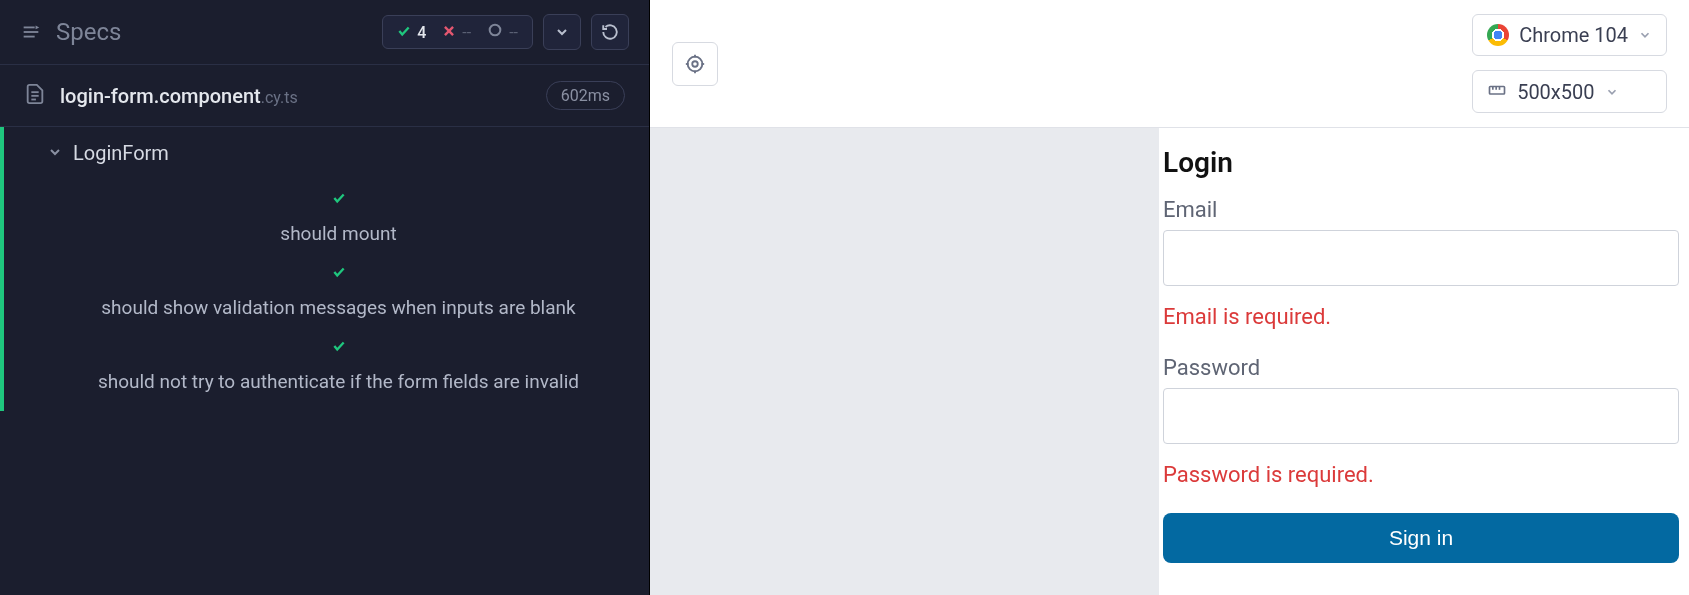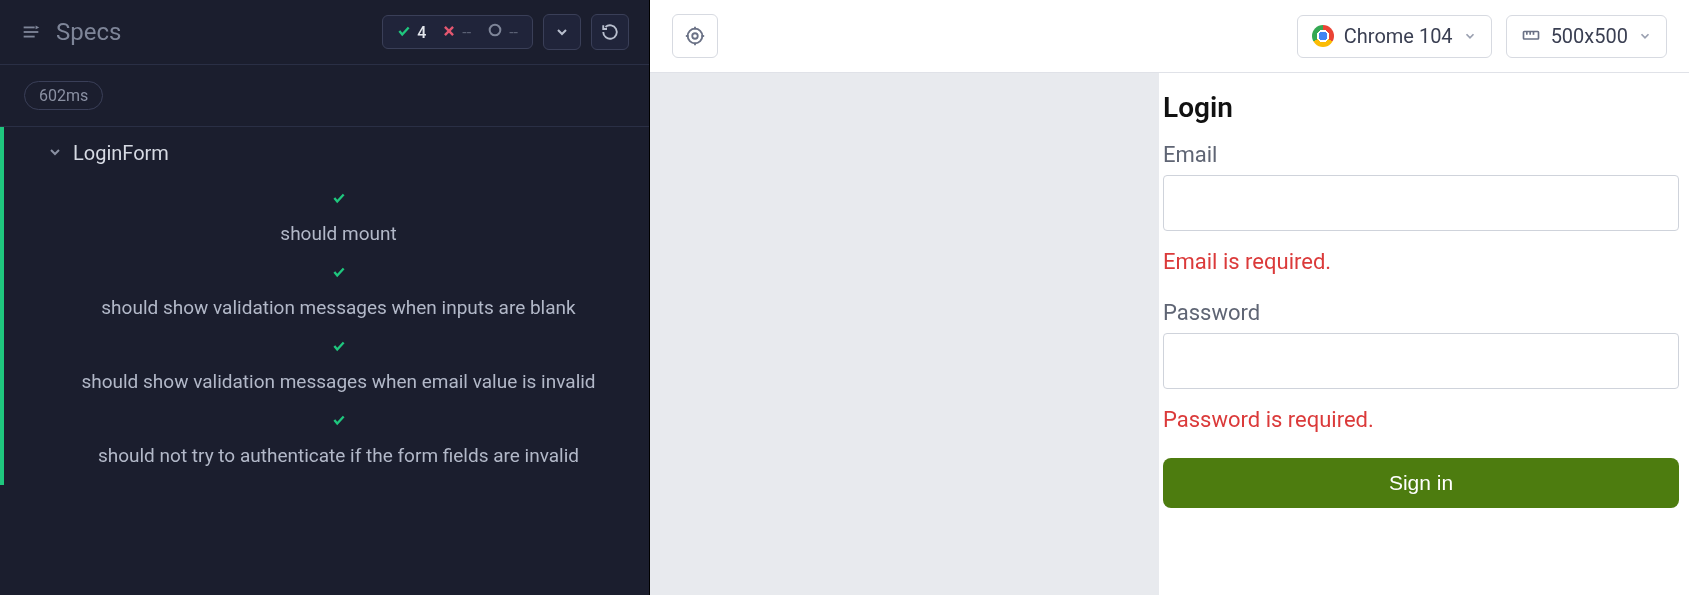--- a/index.html
+++ b/index.html
@@ -157,21 +157,21 @@
   }
   .aut-toolbar {
     background: #ffffff;
     display: flex;
     align-items: center;
     justify-content: space-between;
     padding: 14px 22px;
     border-bottom: 1px solid #e0e2e8;
   }
   .aut-toolbar-left { display: flex; gap: 10px; }
-  .aut-toolbar-right { display: flex; gap: 14px; }
+  .aut-toolbar-right { display: flex; gap: 14px; flex-direction: column; }
 
   .aut-icon-btn {
     display: inline-flex;
     align-items: center;
     justify-content: center;
     width: 46px;
     height: 44px;
     border: 1px solid #d7dae1;
     border-radius: 6px;
     background: #fff;
@@ -237,21 +237,21 @@
   }
   .form-error {
     color: #db3a3a;
     font-size: 22px;
     margin-top: 18px;
     margin-bottom: 26px;
   }
   .signin-btn {
     width: 100%;
     height: 50px;
-    background: #4d7c0f;
+    background: #0369a1;
     color: #fff;
     border: none;
     border-radius: 8px;
     font-size: 21px;
     font-weight: 500;
     cursor: pointer;
   }
 </style>
 </head>
 <body>
@@ -307,20 +307,33 @@
       <button class="icon-btn">
         <svg width="18" height="18" viewBox="0 0 24 24" fill="none" stroke="currentColor" stroke-width="2.5">
           <path d="M3 12a9 9 0 1 0 3-6.7"></path>
           <polyline points="3 3 3 8 8 8"></polyline>
         </svg>
       </button>
     </div>
   </div>
 
   <div class="spec-file-row">
+    <div class="spec-file-left">
+      <span class="file-icon">
+        <svg width="22" height="22" viewBox="0 0 24 24" fill="none" stroke="currentColor" stroke-width="2">
+          <path d="M14 2H6a2 2 0 0 0-2 2v16a2 2 0 0 0 2 2h12a2 2 0 0 0 2-2V8z"></path>
+          <line x1="8" y1="10" x2="16" y2="10"></line>
+          <line x1="8" y1="14" x2="16" y2="14"></line>
+          <line x1="8" y1="18" x2="13" y2="18"></line>
+        </svg>
+      </span>
+      <span>
+        <span class="spec-file-name">login-form.component</span><span class="spec-file-ext">.cy.ts</span>
+      </span>
+    </div>
     <span class="duration-pill">602ms</span>
   </div>
 
   <div class="suite-block">
     <div class="suite-header">
       <span class="chevron-down-icon">
         <svg width="16" height="16" viewBox="0 0 24 24" fill="none" stroke="currentColor" stroke-width="3">
             <polyline points="6 9 12 15 18 9"></polyline>
           </svg>
       </span>
@@ -336,26 +349,20 @@
       <li class="test-item">
         <span class="pass-icon"><svg width="14" height="14" viewBox="0 0 24 24" fill="none" stroke="currentColor" stroke-width="4">
               <polyline points="4 12 9 18 20 6"></polyline>
             </svg></span>
         <span>should show validation messages when inputs are blank</span>
       </li>
       <li class="test-item">
         <span class="pass-icon"><svg width="14" height="14" viewBox="0 0 24 24" fill="none" stroke="currentColor" stroke-width="4">
               <polyline points="4 12 9 18 20 6"></polyline>
             </svg></span>
-        <span>should show validation messages when email value is invalid</span>
-      </li>
-      <li class="test-item">
-        <span class="pass-icon"><svg width="14" height="14" viewBox="0 0 24 24" fill="none" stroke="currentColor" stroke-width="4">
-              <polyline points="4 12 9 18 20 6"></polyline>
-            </svg></span>
         <span>should not try to authenticate if the form fields are invalid</span>
       </li>
     </ul>
   </div>
 </div>
 
 <div class="right-panel">
   <div class="aut-toolbar">
     <div class="aut-toolbar-left">
       <button class="aut-icon-btn">

